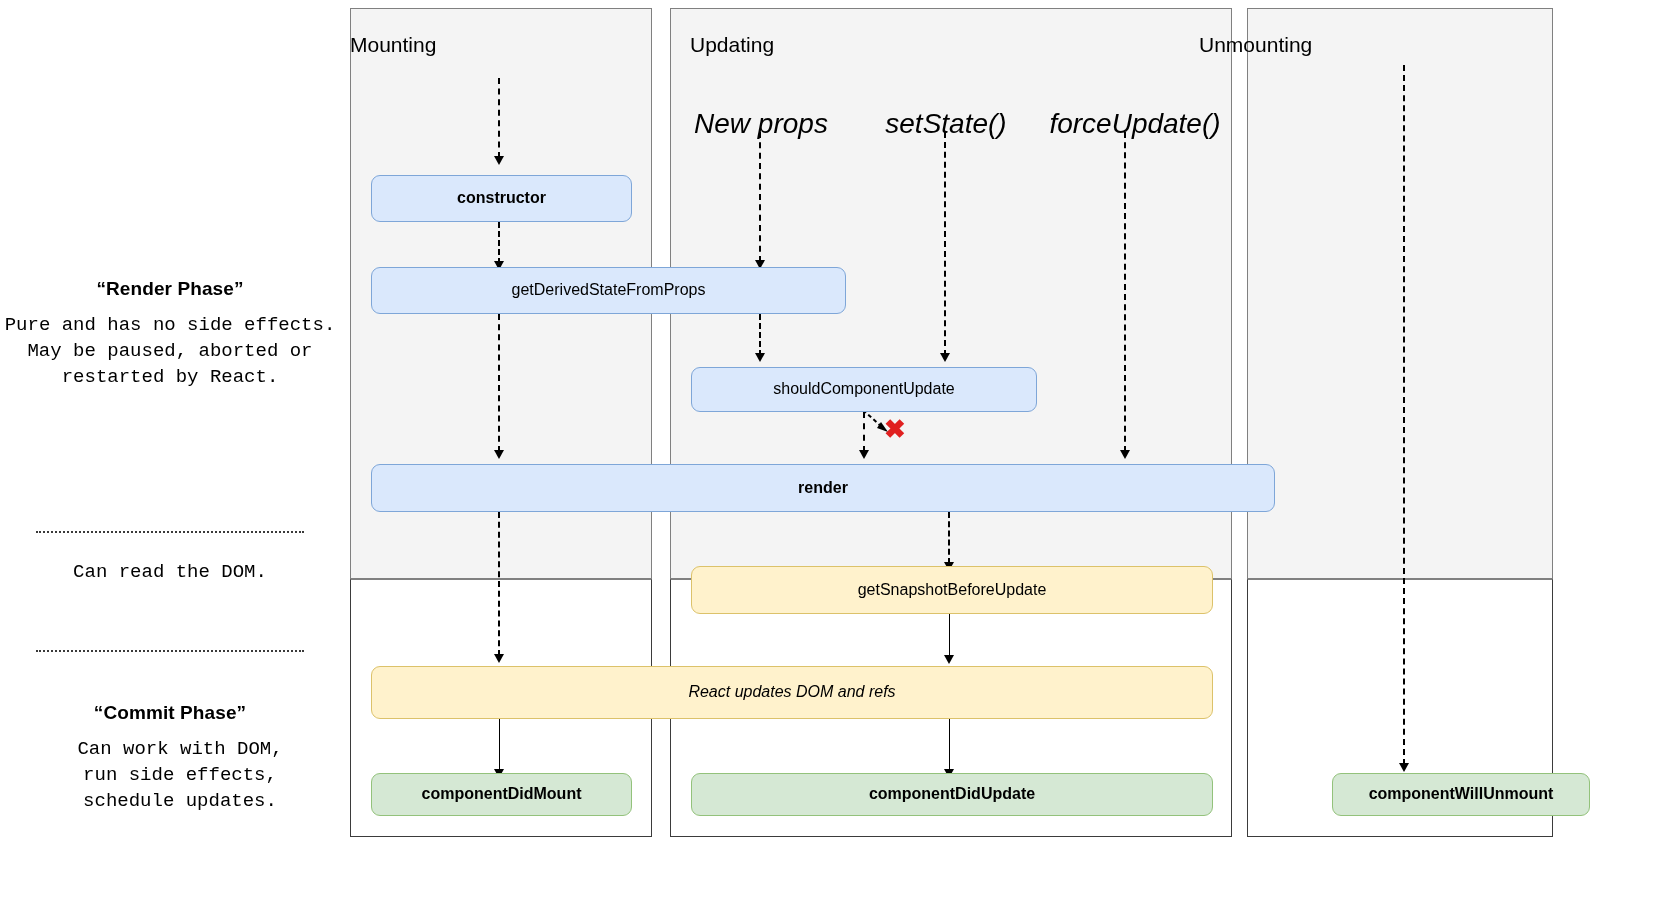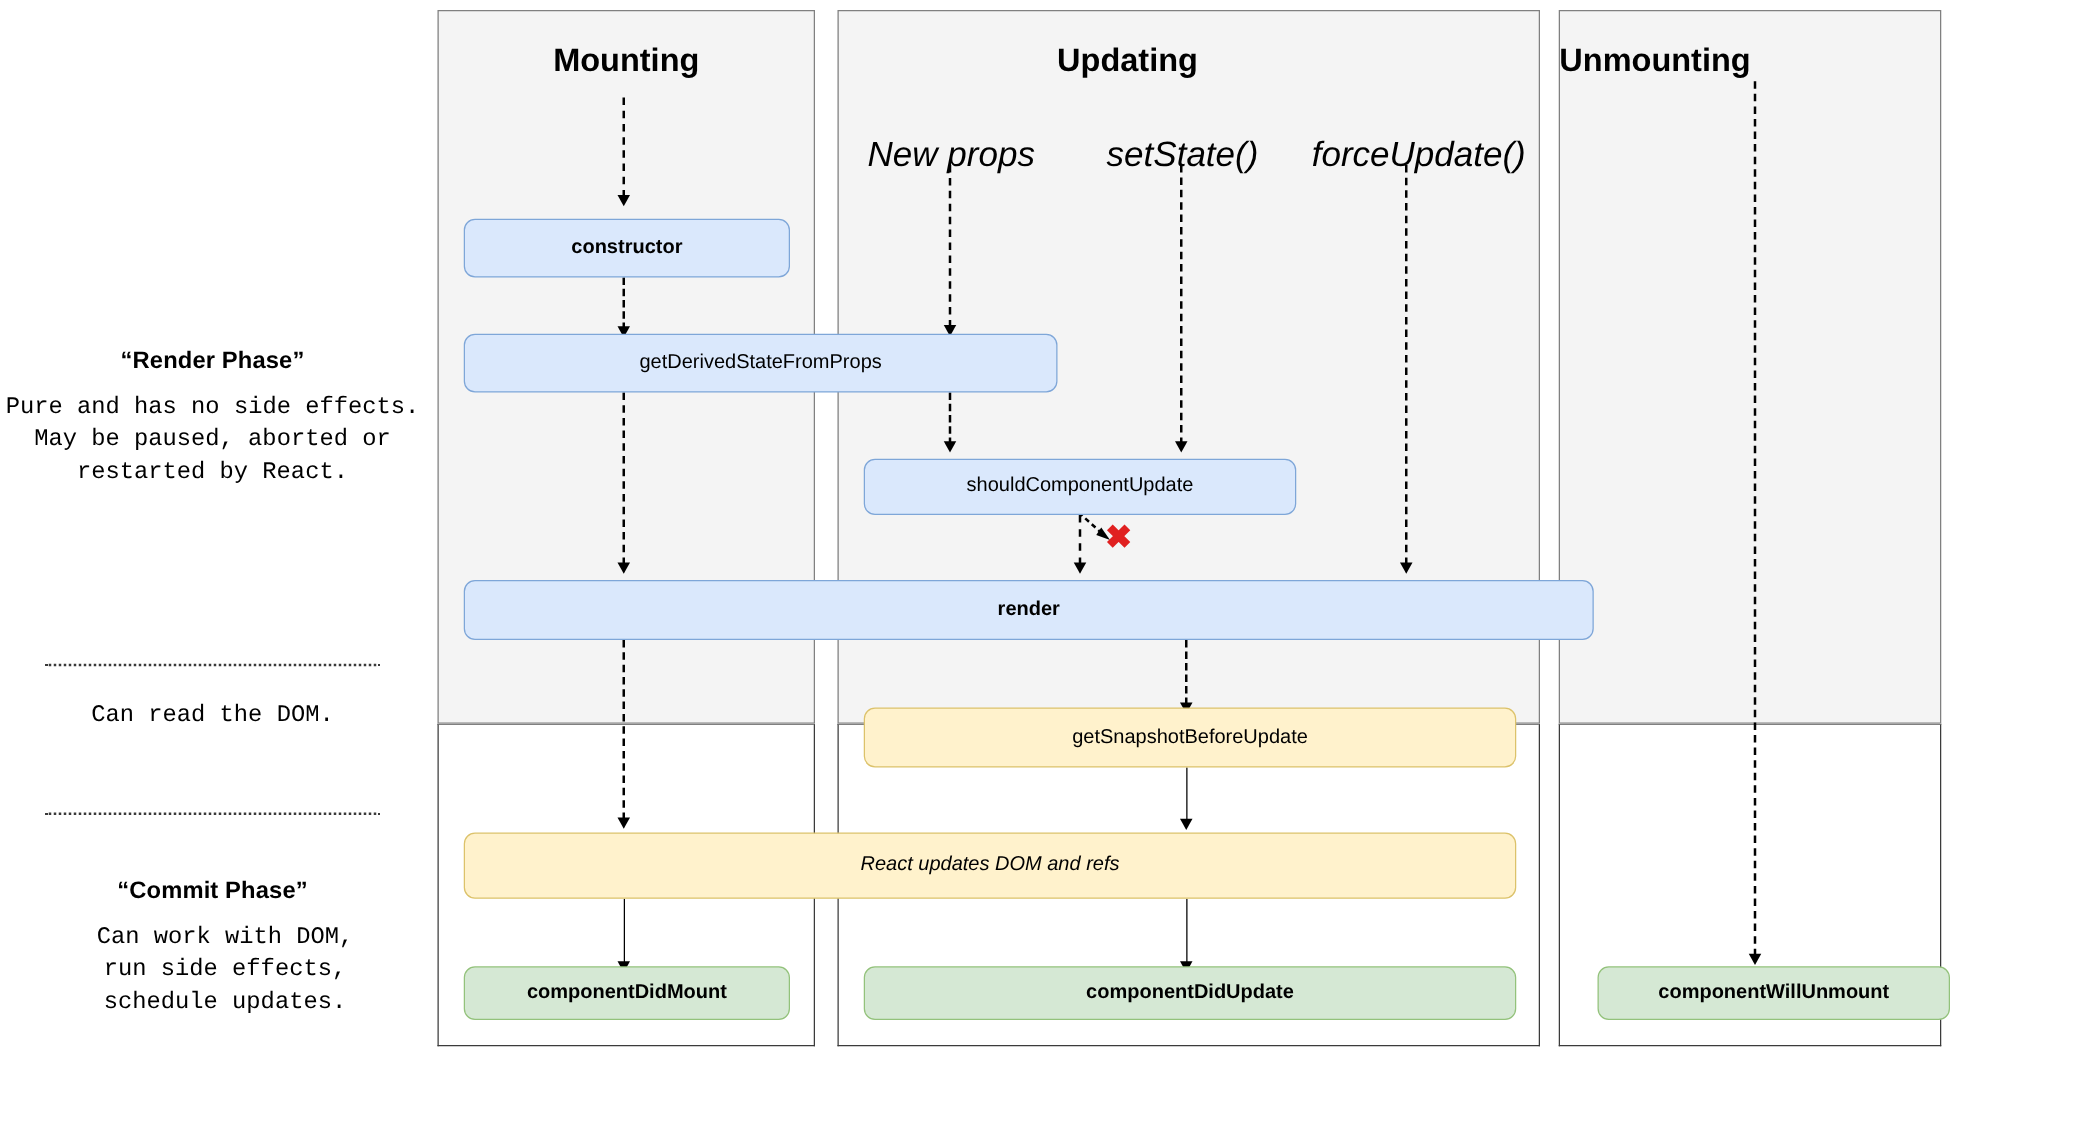--- a/index.html
+++ b/index.html
@@ -34,22 +34,22 @@
     border: 1px solid #808080;
     background: #f4f4f4;
   }
   .col-frame.lower {
     background: #ffffff;
     border: 1px solid #3b3b3b;
     border-top: 1px solid #808080;
   }
   .col-title {
     position: absolute;
-    font-weight: bold; font-size: 26px;
-    text-align: center; white-space: nowrap;
+    font-weight: normal; font-size: 21px;
+    text-align: left; white-space: nowrap;
   }
 
   
   .trigger {
     position: absolute; font-style: italic; font-size: 28px;
     text-align: center; white-space: nowrap;
   }
 
   
   .node {
@@ -111,21 +111,21 @@
 run side effects,
 schedule updates.</div>
   </div>
 
   <div class="col-frame" style="left:350px; top:8px; width:302px; height:571px;"></div>
   <div class="col-frame lower" style="left:350px; top:579px; width:302px; height:258px;"></div>
   <div class="col-title" style="left:350px; top:33px; width:302px;">Mounting</div>
 
   <div class="col-frame" style="left:670px; top:8px; width:562px; height:571px;"></div>
   <div class="col-frame lower" style="left:670px; top:579px; width:562px; height:258px;"></div>
-  <div class="col-title" style="left:670px; top:33px; width:464px;">Updating</div>
+  <div class="col-title" style="left:670px; top:33px; width:464px;padding-left:20px;">Updating</div>
 
   <div class="col-frame" style="left:1247px; top:8px; width:306px; height:571px;"></div>
   <div class="col-frame lower" style="left:1247px; top:579px; width:306px; height:258px;"></div>
   <div class="col-title" style="left:1179px; top:33px; width:250px;margin-left:20px;">Unmounting</div>
 
   <div class="trigger" style="left:680px; top:108px; width:162px;">New props</div>
   <div class="trigger" style="left:866px; top:108px; width:160px;">setState()</div>
   <div class="trigger" style="left:1046px; top:108px; width:178px;">forceUpdate()</div>
 
   <div class="vline-dash" style="left:498px; top:78px; height:80px;"></div>
@@ -185,15 +185,15 @@
   <div class="node blue bold" style="left:371px; top:464px; width:904px; height:48px;">render</div>
 
   <div class="node yellow" style="left:691px; top:566px; width:522px; height:48px;">getSnapshotBeforeUpdate</div>
 
   <div class="node yellow italic" style="left:371px; top:666px; width:842px; height:53px;">React updates DOM and refs</div>
 
   <div class="node green bold" style="left:371px; top:773px; width:261px; height:43px;">componentDidMount</div>
 
   <div class="node green bold" style="left:691px; top:773px; width:522px; height:43px;">componentDidUpdate</div>
 
-  <div class="node green bold" style="left:1278px; top:773px; width:282px; height:43px;">componentWillUnmount</div>
+  <div class="node green bold" style="left:1332px; top:773px; width:258px; height:43px;">componentWillUnmount</div>
 
 </div>
 
 </body></html>

